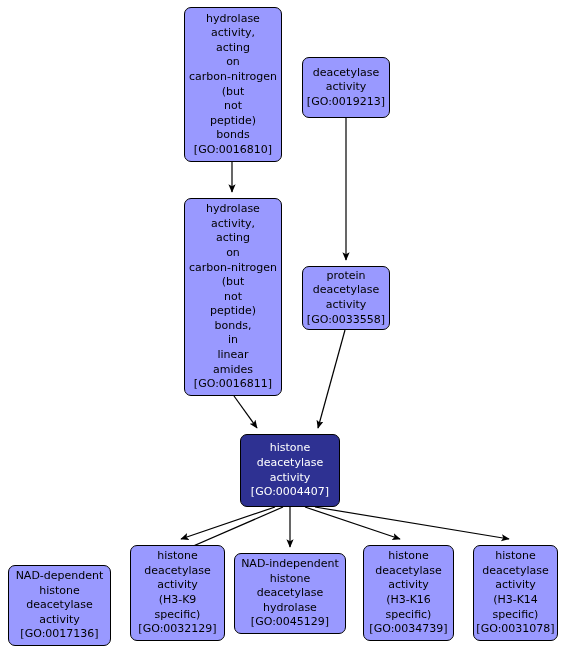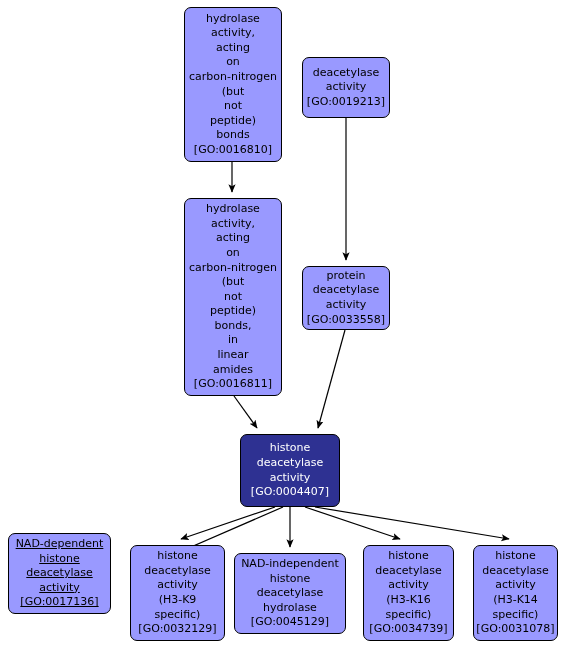--- a/index.html
+++ b/index.html
@@ -116,21 +116,21 @@
 deacetylase
 activity
 [GO:0033558]</span>
       </div>
       <div class="node selected" style="left: 240px; top: 434px; width: 100px; height: 73px;">
         <span class="label">histone
 deacetylase
 activity
 [GO:0004407]</span>
       </div>
-      <div class="node" style="left: 8px; top: 533px; width: 103px; height: 81px; text-decoration: underline;">
+      <div class="node" style="left: 8px; top: 565px; width: 103px; height: 81px;">
         <span class="label">NAD-dependent
 histone
 deacetylase
 activity
 [GO:0017136]</span>
       </div>
       <div class="node" style="left: 130px; top: 545px; width: 95px; height: 96px;">
         <span class="label">histone
 deacetylase
 activity

